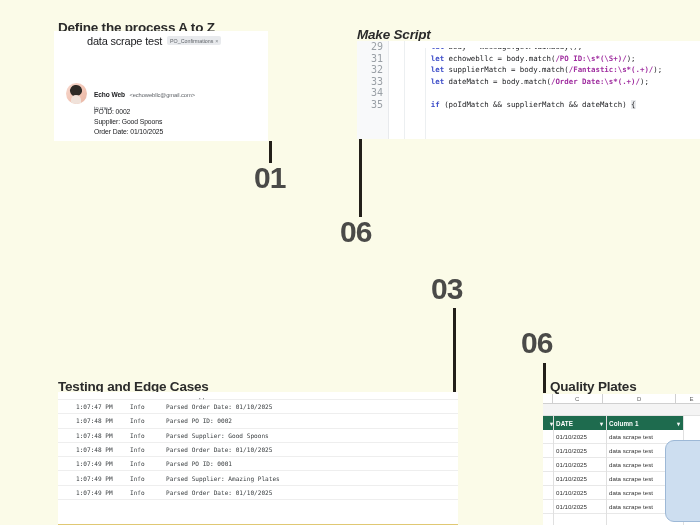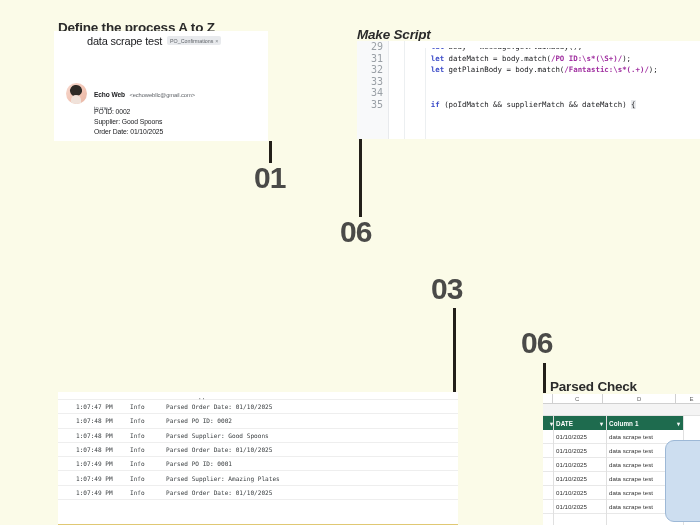--- a/index.html
+++ b/index.html
@@ -266,46 +266,48 @@
     <div id="code-fold"></div>
     <div id="code-indent"></div>
     <div id="code-topfade"></div>
     <div id="code-lines">
         <div class="code-row">
           <span class="ln">29</span>
           <span class="code-txt"><span class="pn">    </span><span class="kw">let</span><span class="pn"> body = message.getPlainBody();</span></span>
         </div>
         <div class="code-row">
           <span class="ln">31</span>
-          <span class="code-txt"><span class="pn">    </span><span class="kw">let</span><span class="pn"> dateMatch = body.match(</span><span class="rx">/PO ID:\s*(\S+)/</span><span class="pn">);</span></span>
+          <span class="code-txt"><span class="pn">    </span><span class="kw">let</span><span class="pn"> echowebllc = body.match(</span><span class="rx">/PO ID:\s*(\S+)/</span><span class="pn">);</span></span>
         </div>
         <div class="code-row">
           <span class="ln">32</span>
-          <span class="code-txt"><span class="pn">    </span><span class="kw">let</span><span class="pn"> getPlainBody = body.match(</span><span class="rx">/Fantastic:\s*(.+)/</span><span class="pn">);</span></span>
+          <span class="code-txt"><span class="pn">    </span><span class="kw">let</span><span class="pn"> supplierMatch = body.match(</span><span class="rx">/Fantastic:\s*(.+)/</span><span class="pn">);</span></span>
         </div>
         <div class="code-row">
           <span class="ln">33</span>
+          <span class="code-txt"><span class="pn">    </span><span class="kw">let</span><span class="pn"> dateMatch = body.match(</span><span class="rx">/Order Date:\s*(.+)/</span><span class="pn">);</span></span>
         </div>
         <div class="code-row">
           <span class="ln">34</span>
           <span class="code-txt"><span class="pn"></span></span>
         </div>
         <div class="code-row">
           <span class="ln">35</span>
           <span class="code-txt"><span class="pn">    </span><span class="kw">if</span><span class="pn"> (poIdMatch &amp;&amp; supplierMatch &amp;&amp; dateMatch) </span><span class="brace-hl">{</span></span>
         </div>
       </div>
   </div>
 
   <div class="step-line" style="left:319px; top:139px; height:78px;"></div>
   <div class="step-num" style="left:300px; top:217px;">06</div>
 
   <div class="step-num" style="left:391px; top:274px;">03</div>
   <div class="step-line" style="left:413px; top:308px; height:86px;"></div>
 
+  <div class="sec-title" style="left:18px; top:379px;">Testing and Edge Cases</div>
 
   <div id="log-card">
     <div id="log-fade"></div>
     <div id="log-rows">
         <div class="log-row clipped">
           <span class="log-time">1:07:47 PM</span>
           <span class="log-lvl">Info</span>
           <span class="log-msg">Parsed Supplier: Fantastic Forks</span>
         </div>
         <div class="log-row">
@@ -342,21 +344,21 @@
           <span class="log-time">1:07:49 PM</span>
           <span class="log-lvl">Info</span>
           <span class="log-msg">Parsed Order Date: 01/10/2025</span>
         </div>
       </div>
   </div>
 
   <div class="step-num" style="left:481px; top:328px;">06</div>
   <div class="step-line" style="left:503px; top:363px; height:30px;"></div>
 
-  <div class="sec-title" style="left:510px; top:379px;">Parsed Check</div>
+  <div class="sec-title" style="left:510px; top:379px;">Quality Plates</div>
 
   <div id="sheet-card">
     <div id="sheet-colhdr">
         <div style="width: 10px; border-right: 1px solid rgb(208, 208, 208);"></div>
         <div class="col-letter" style="width: 53px;">C</div>
         <div class="col-letter" style="width: 77px;">D</div>
         <div class="col-letter" style="width: 33px;">E</div>
         <div class="col-letter" style="width: 34px;">F</div>
       </div>
     <div id="sheet-blankrow"></div>

